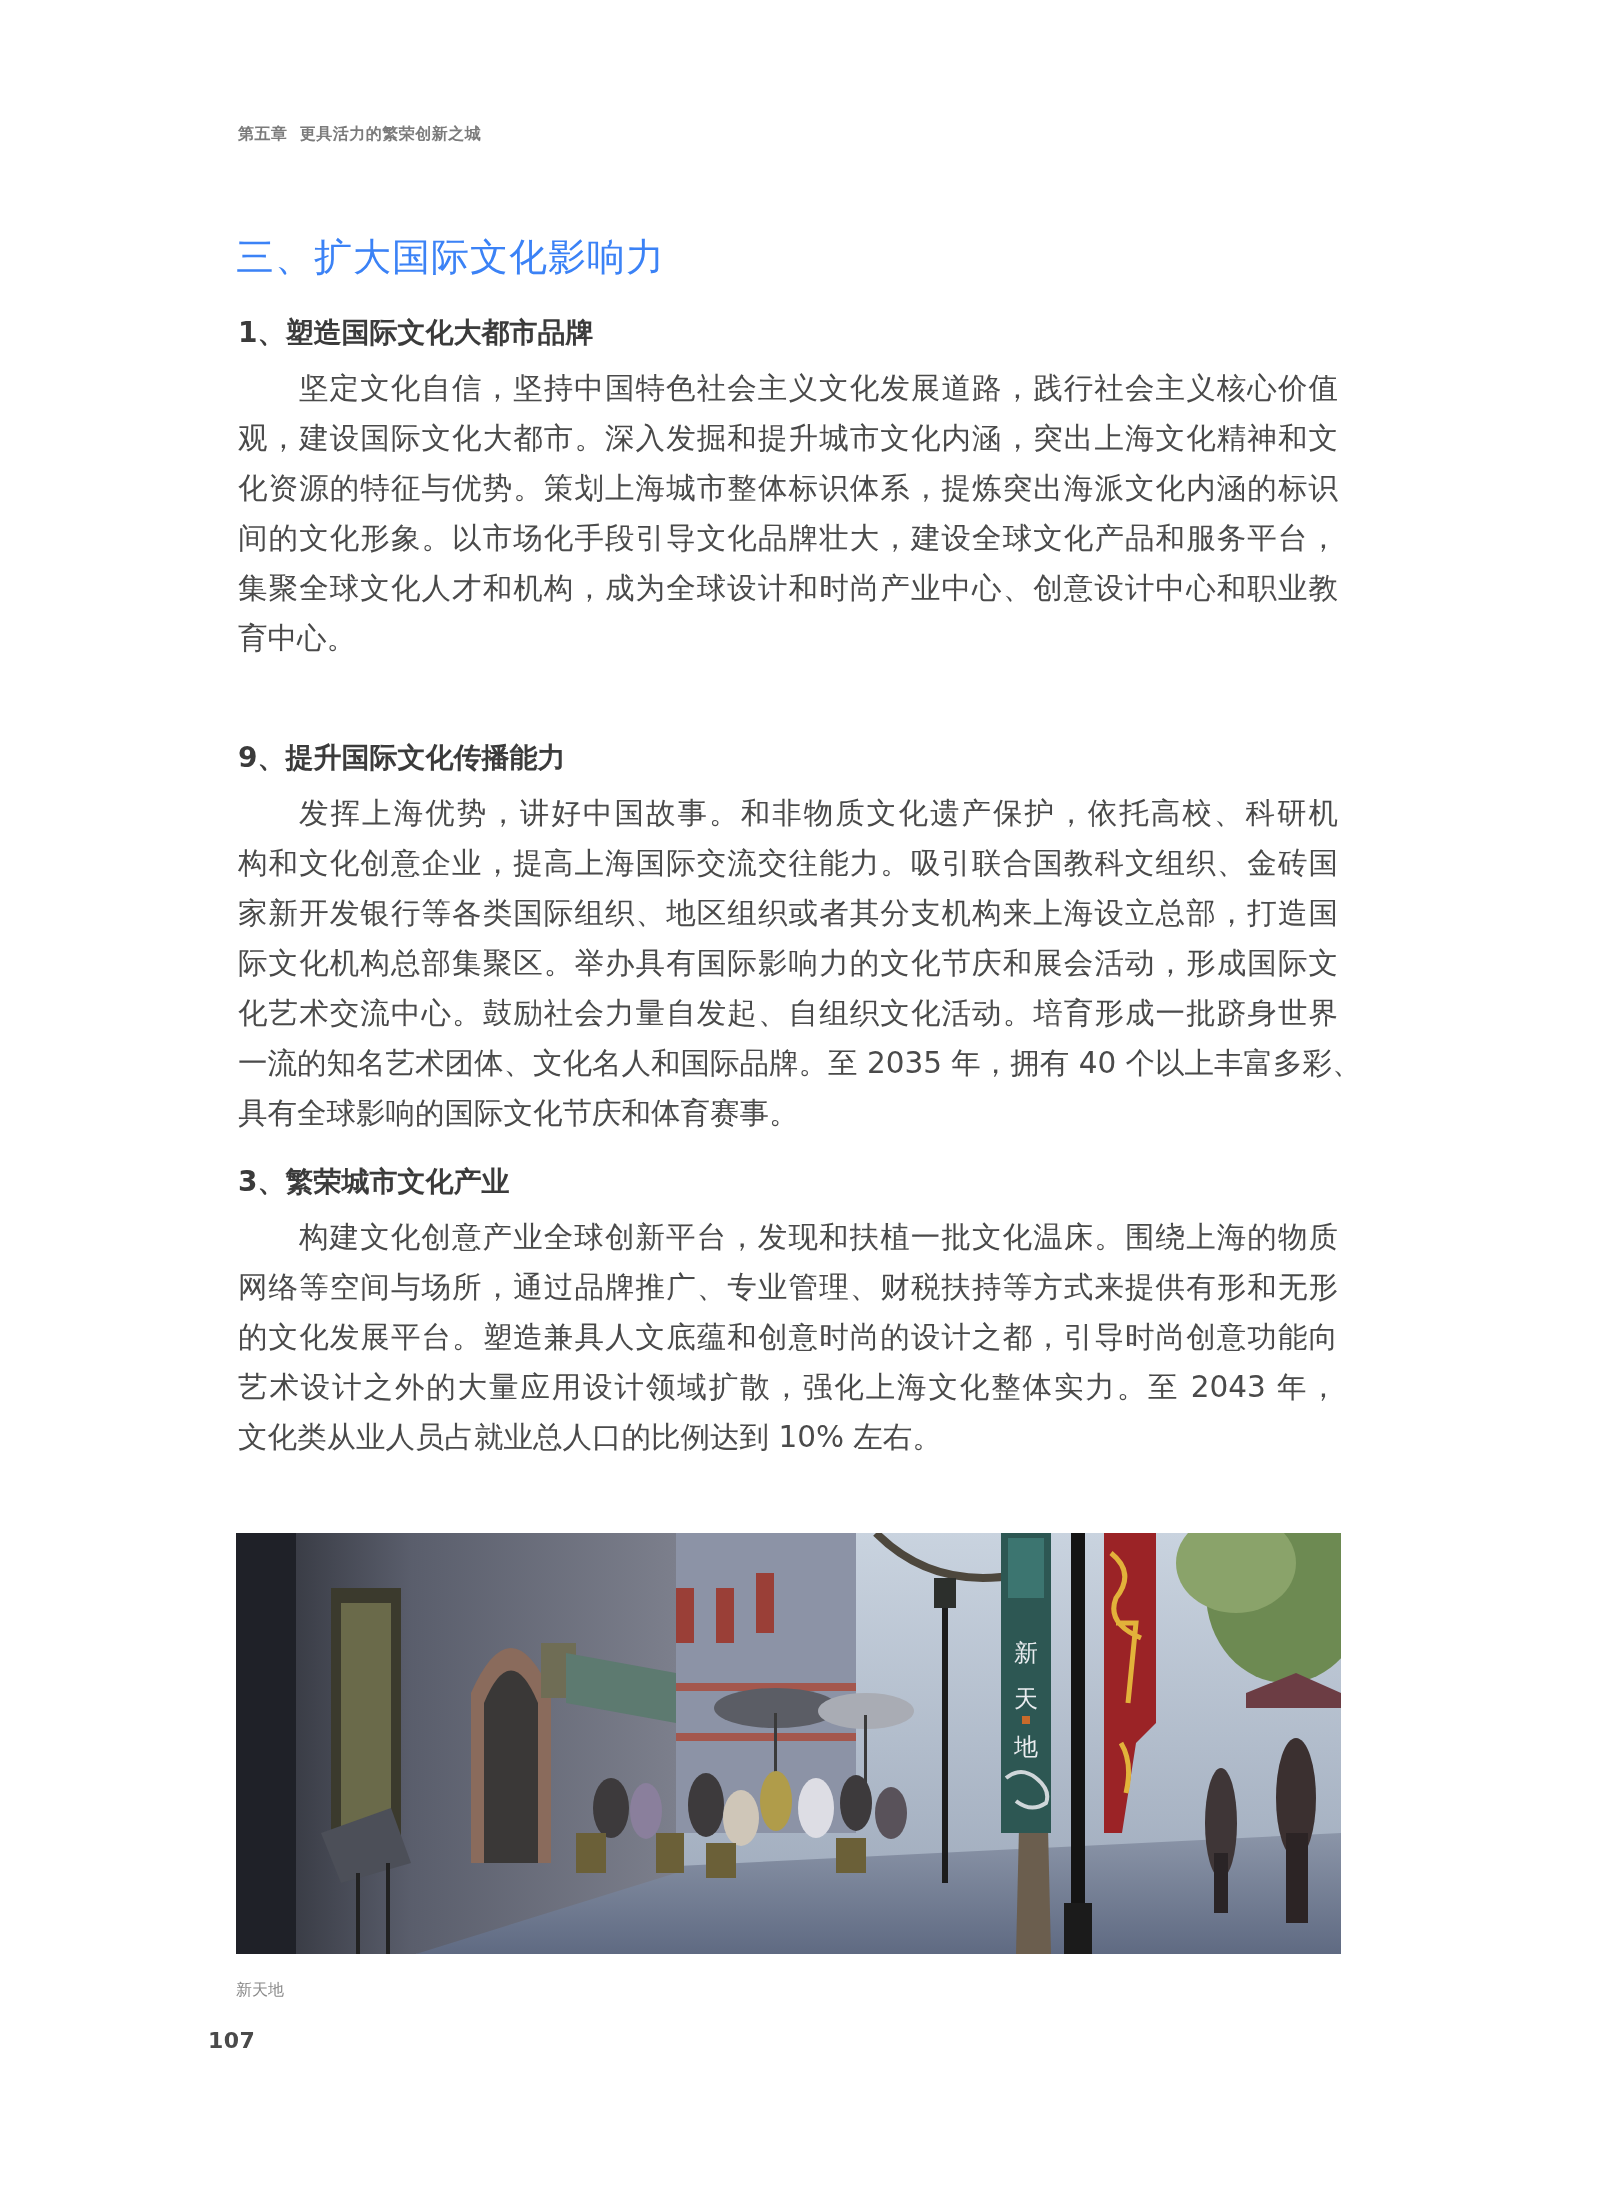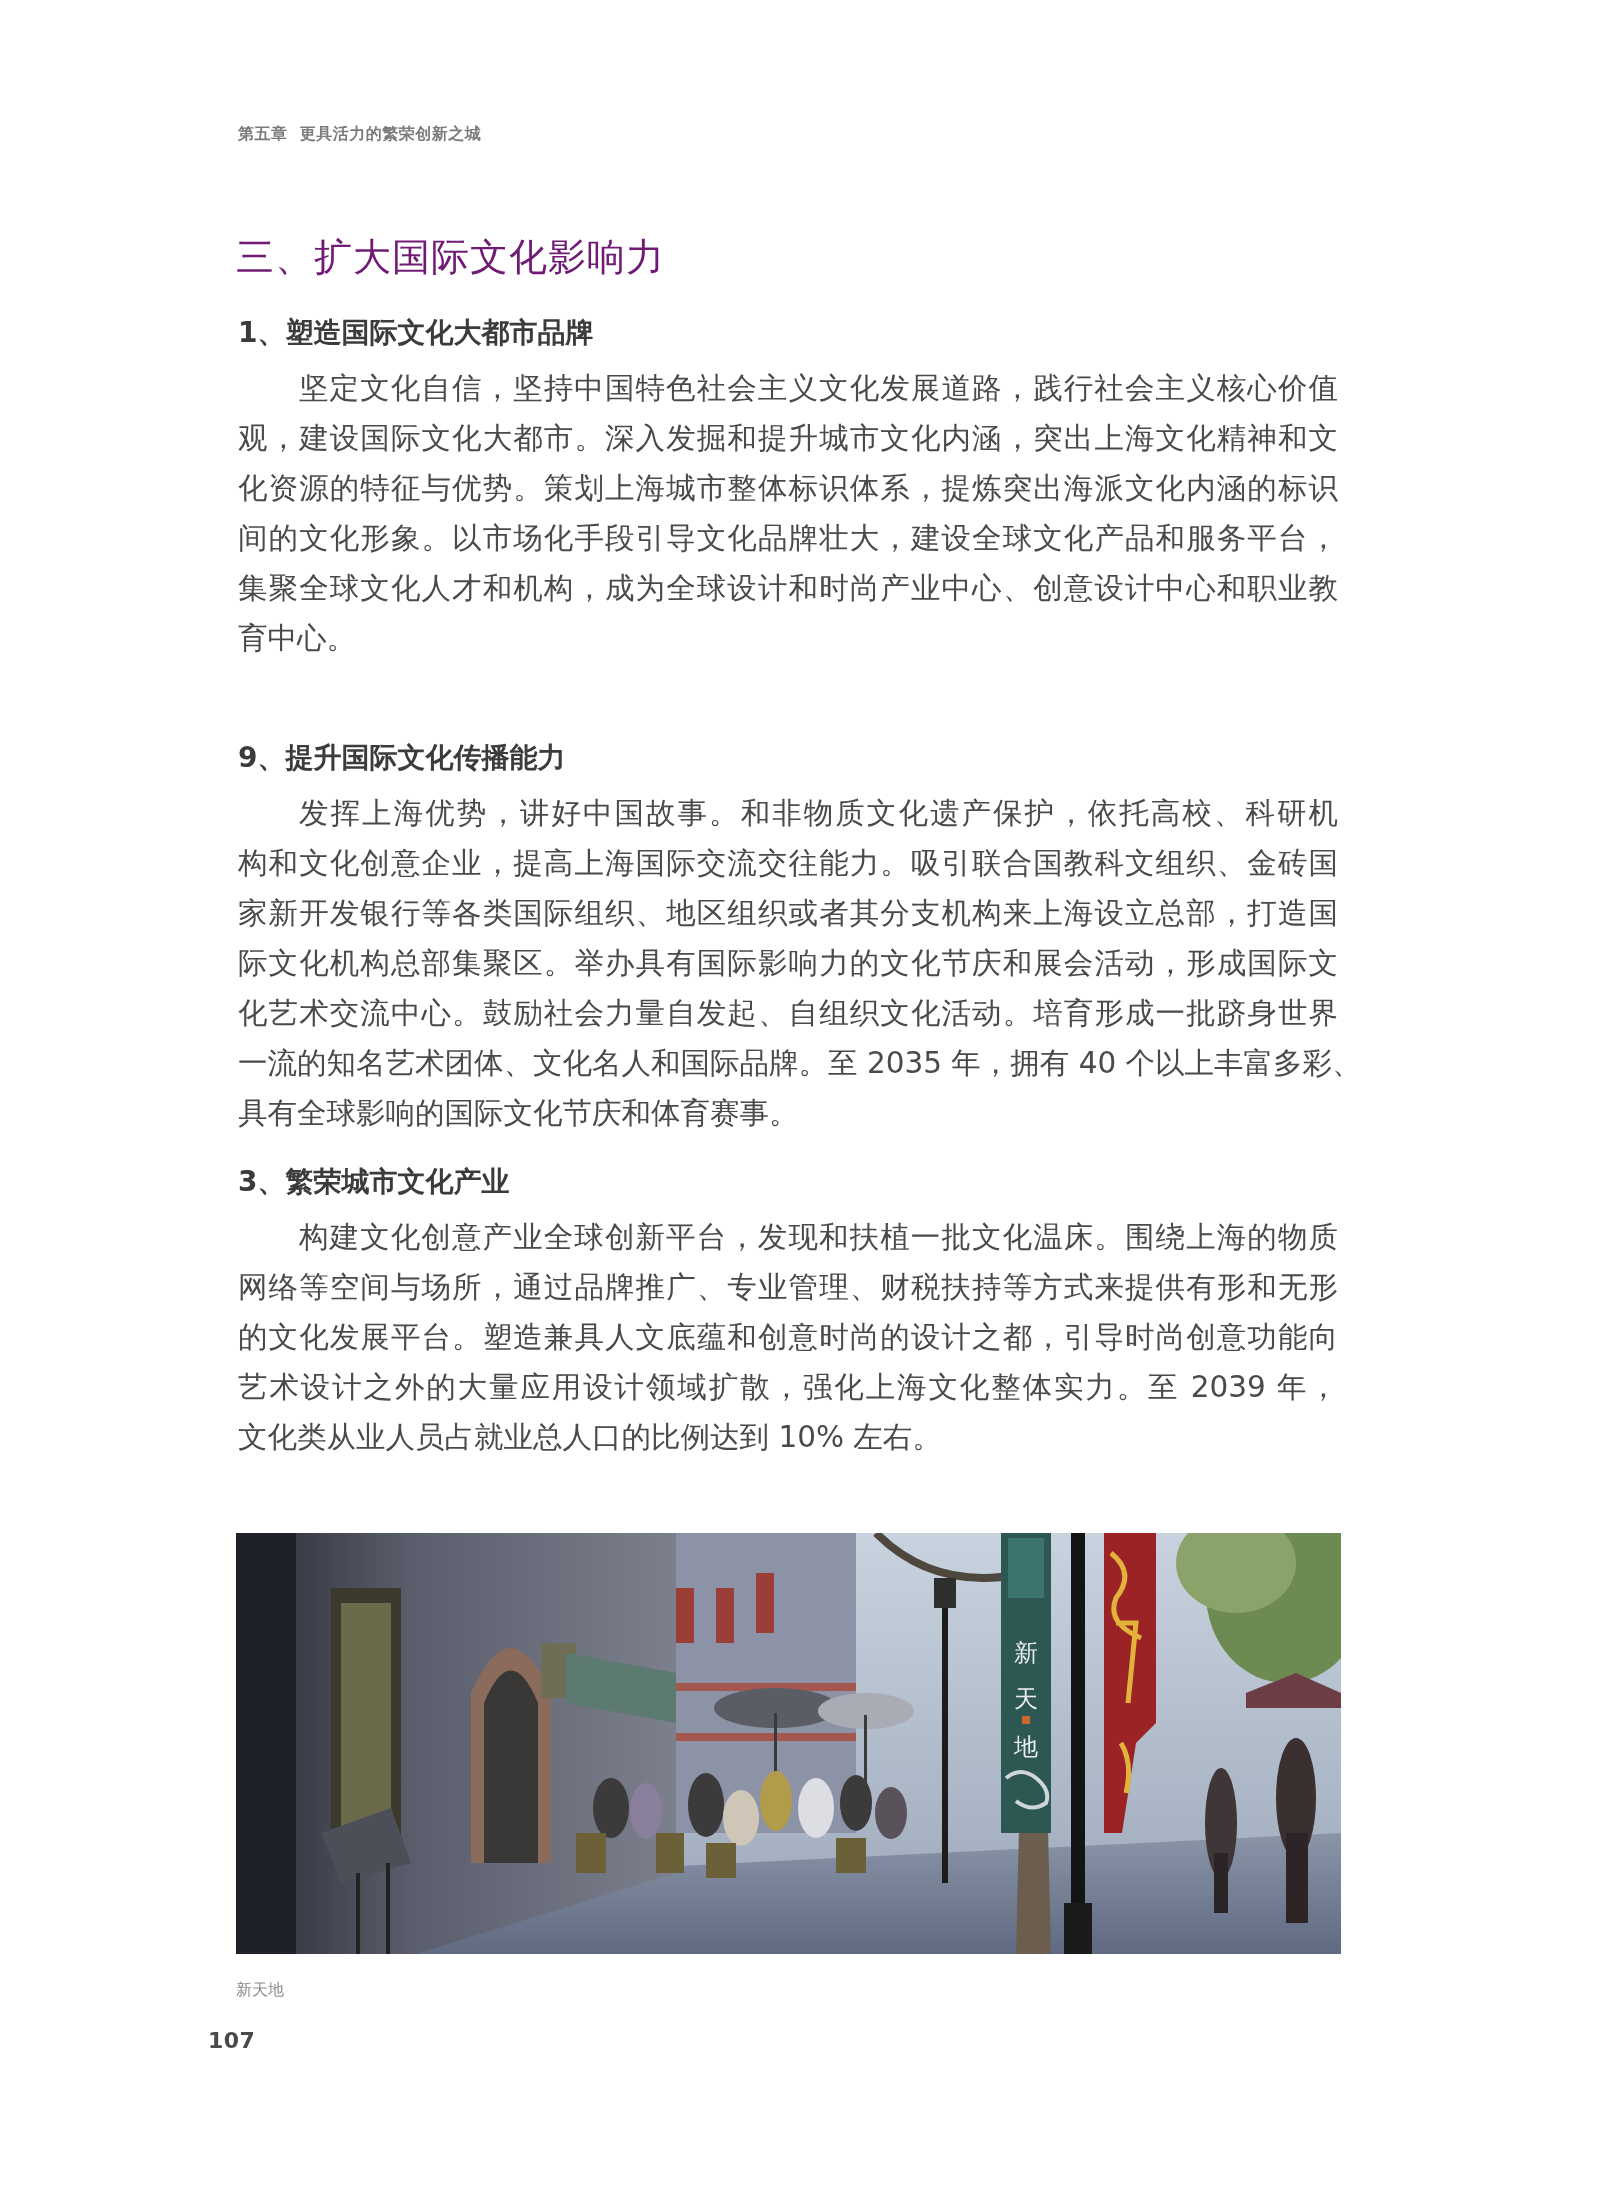--- a/index.html
+++ b/index.html
@@ -22,21 +22,21 @@
       font-weight: bold;
       color: #7b7b7b;
       letter-spacing: 0.5px;
       white-space: pre;
     }
     .section-title {
       position: absolute;
       left: 236px;
       top: 232px;
       font-size: 38px;
-      color: #701a75;
+      color: #3b82f6;
       letter-spacing: 1px;
       margin: 0;
       font-weight: normal;
       white-space: nowrap;
     }
     .content {
       position: absolute;
       left: 238px;
       width: 1100px;
     }
@@ -128,21 +128,21 @@
     <span class="para-line last">具有全球影响的国际文化节庆和体育赛事。</span>
   </div>
 </div>
 
 <div class="content" style="top:1162px;">
   <h2 class="subheading">3、繁荣城市文化产业</h2>
   <div class="paragraph" style="text-indent:0; margin-top:10px;">
     <span class="para-line first">构建文化创意产业全球创新平台，发现和扶植一批文化温床。围绕上海的物质</span>
     <span class="para-line">网络等空间与场所，通过品牌推广、专业管理、财税扶持等方式来提供有形和无形</span>
     <span class="para-line">的文化发展平台。塑造兼具人文底蕴和创意时尚的设计之都，引导时尚创意功能向</span>
-    <span class="para-line">艺术设计之外的大量应用设计领域扩散，强化上海文化整体实力。至 2039 年，</span>
+    <span class="para-line">艺术设计之外的大量应用设计领域扩散，强化上海文化整体实力。至 2043 年，</span>
     <span class="para-line last">文化类从业人员占就业总人口的比例达到 10% 左右。</span>
   </div>
 </div>
 
 <div class="photo" title="新天地街景：石库门建筑、露天咖啡座、新天地标牌与红色旗幡">
   <svg width="1105" height="421" viewBox="0 0 1105 421" xmlns="http://www.w3.org/2000/svg">
     <defs>
       <linearGradient id="sky" x1="0" y1="0" x2="0" y2="1">
         <stop offset="0" stop-color="#c9d3df"></stop>
         <stop offset="1" stop-color="#9aa6b8"></stop>

